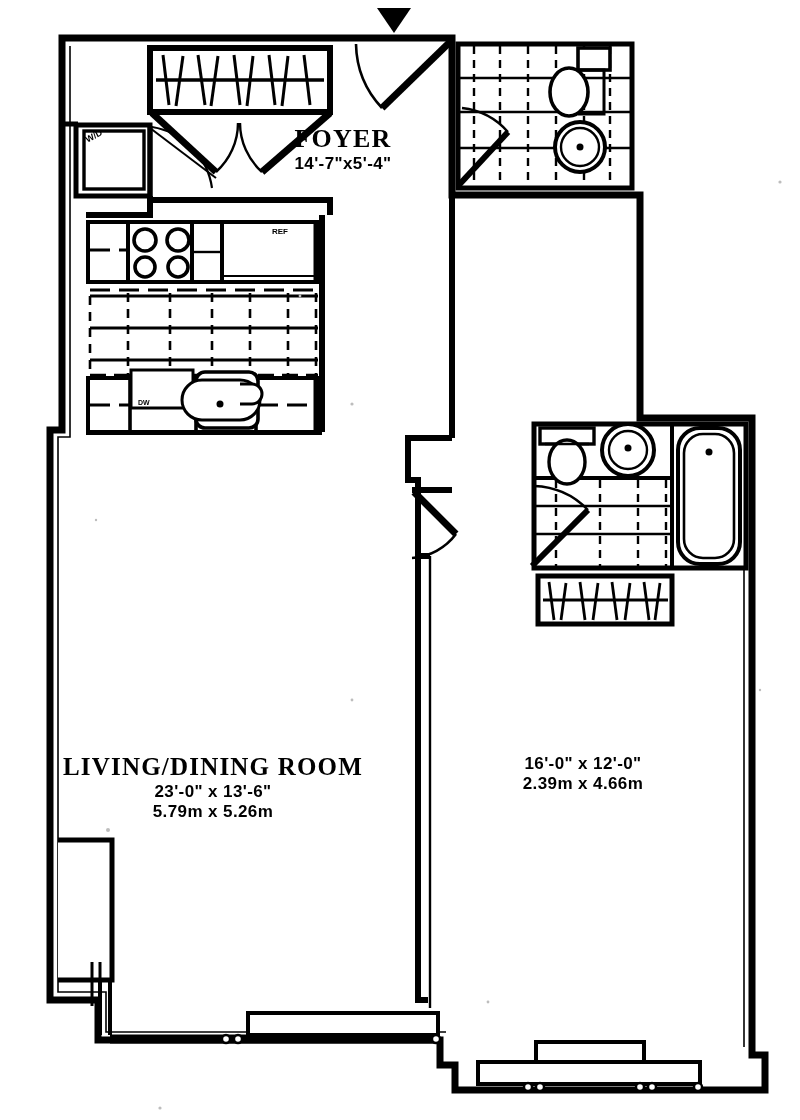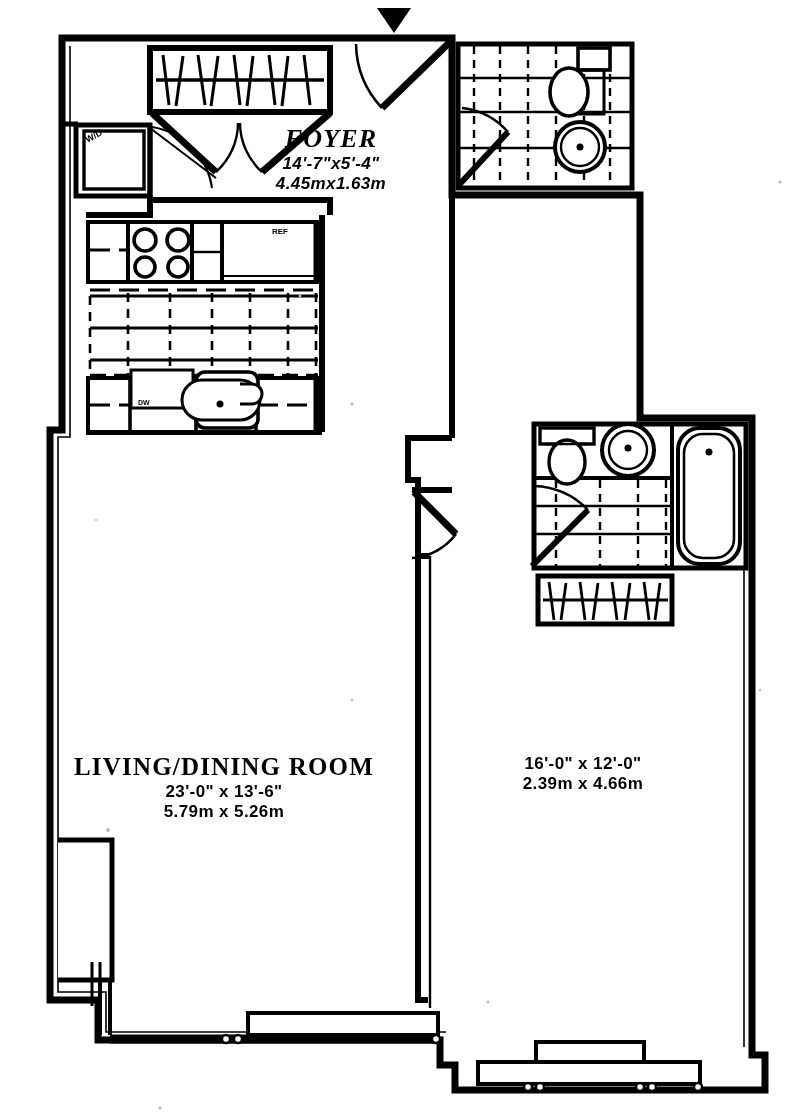--- a/index.html
+++ b/index.html
@@ -38,23 +38,23 @@
     font-size: 25px;
     letter-spacing: 1.2px;
   }
   .room-label .rl-dim {
     font-family: "Liberation Sans", sans-serif;
     font-weight: bold;
     font-size: 17px;
     letter-spacing: 0.4px;
     margin-top: 1px;
   }
-  #label-foyer { left: 216px; top: 124px; width: 230px; font-style: italic; }
+  #label-foyer { left: 228px; top: 124px; width: 230px; }
   #label-foyer .rl-name { font-size: 26px; }
-  #label-living { left: 48px; top: 753px; width: 330px; margin-left: 11px; }
+  #label-living { left: 48px; top: 753px; width: 330px; }
   #label-master { left: 418px; top: 753px; width: 330px; }
   .tiny-tag {
     position: absolute;
     font-family: "Liberation Sans", sans-serif;
     font-weight: bold;
     color: #000000;
     white-space: nowrap;
   }
   #tag-wd { left: 85px; top: 131px; font-size: 9px; transform: rotate(-28deg); }
   #tag-ref { left: 272px; top: 227px; font-size: 8px; text-align: center; }
@@ -390,21 +390,20 @@
       <circle cx="160" cy="1108" r="1.6"></circle>
       <circle cx="96" cy="520" r="1.2"></circle>
       <circle cx="760" cy="690" r="1.2"></circle>
     </g>
 
   </svg>
 
   <div class="room-label" id="label-foyer">
     <div class="rl-name">FOYER</div>
     <div class="rl-dim">14'-7"x5'-4"</div>
-    <div class="rl-dim">4.45mx1.63m</div>
   </div>
 
   <div class="room-label" id="label-living">
     <div class="rl-name">LIVING/DINING ROOM</div>
     <div class="rl-dim">23'-0" x 13'-6"</div>
     <div class="rl-dim">5.79m x 5.26m</div>
   </div>
 
   <div class="room-label" id="label-master">
     <div class="rl-dim">16'-0" x 12'-0"</div>

